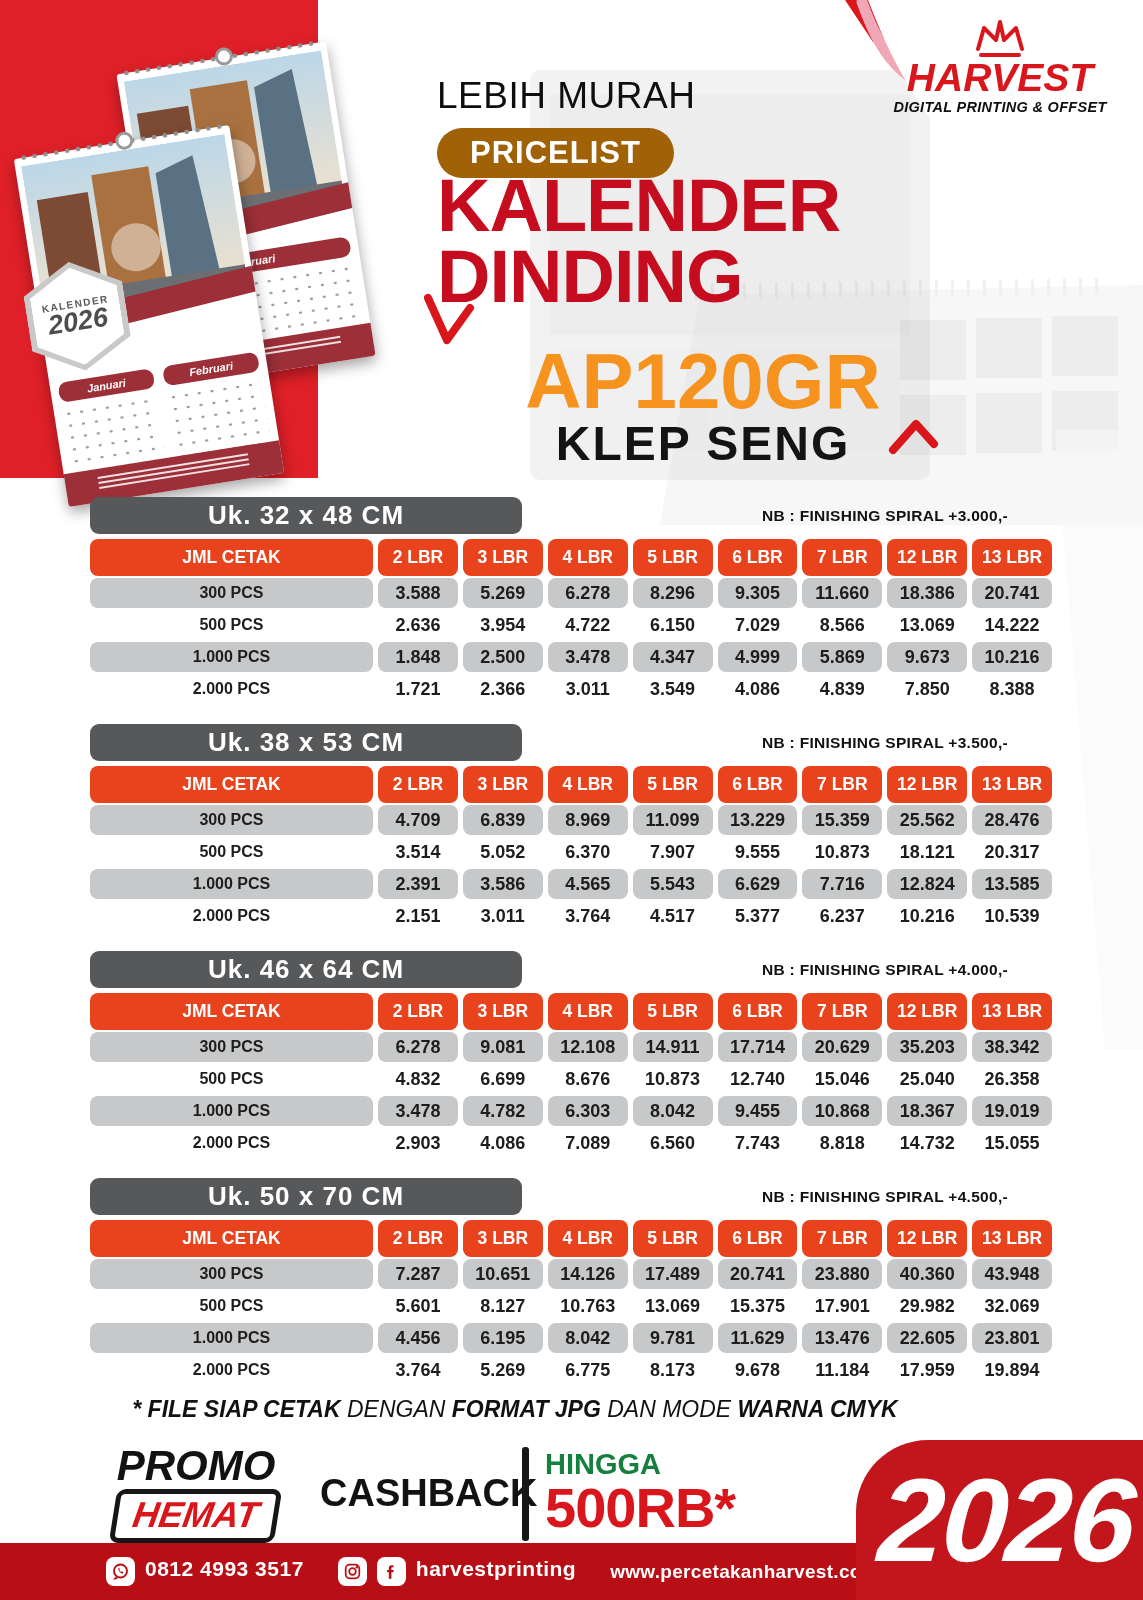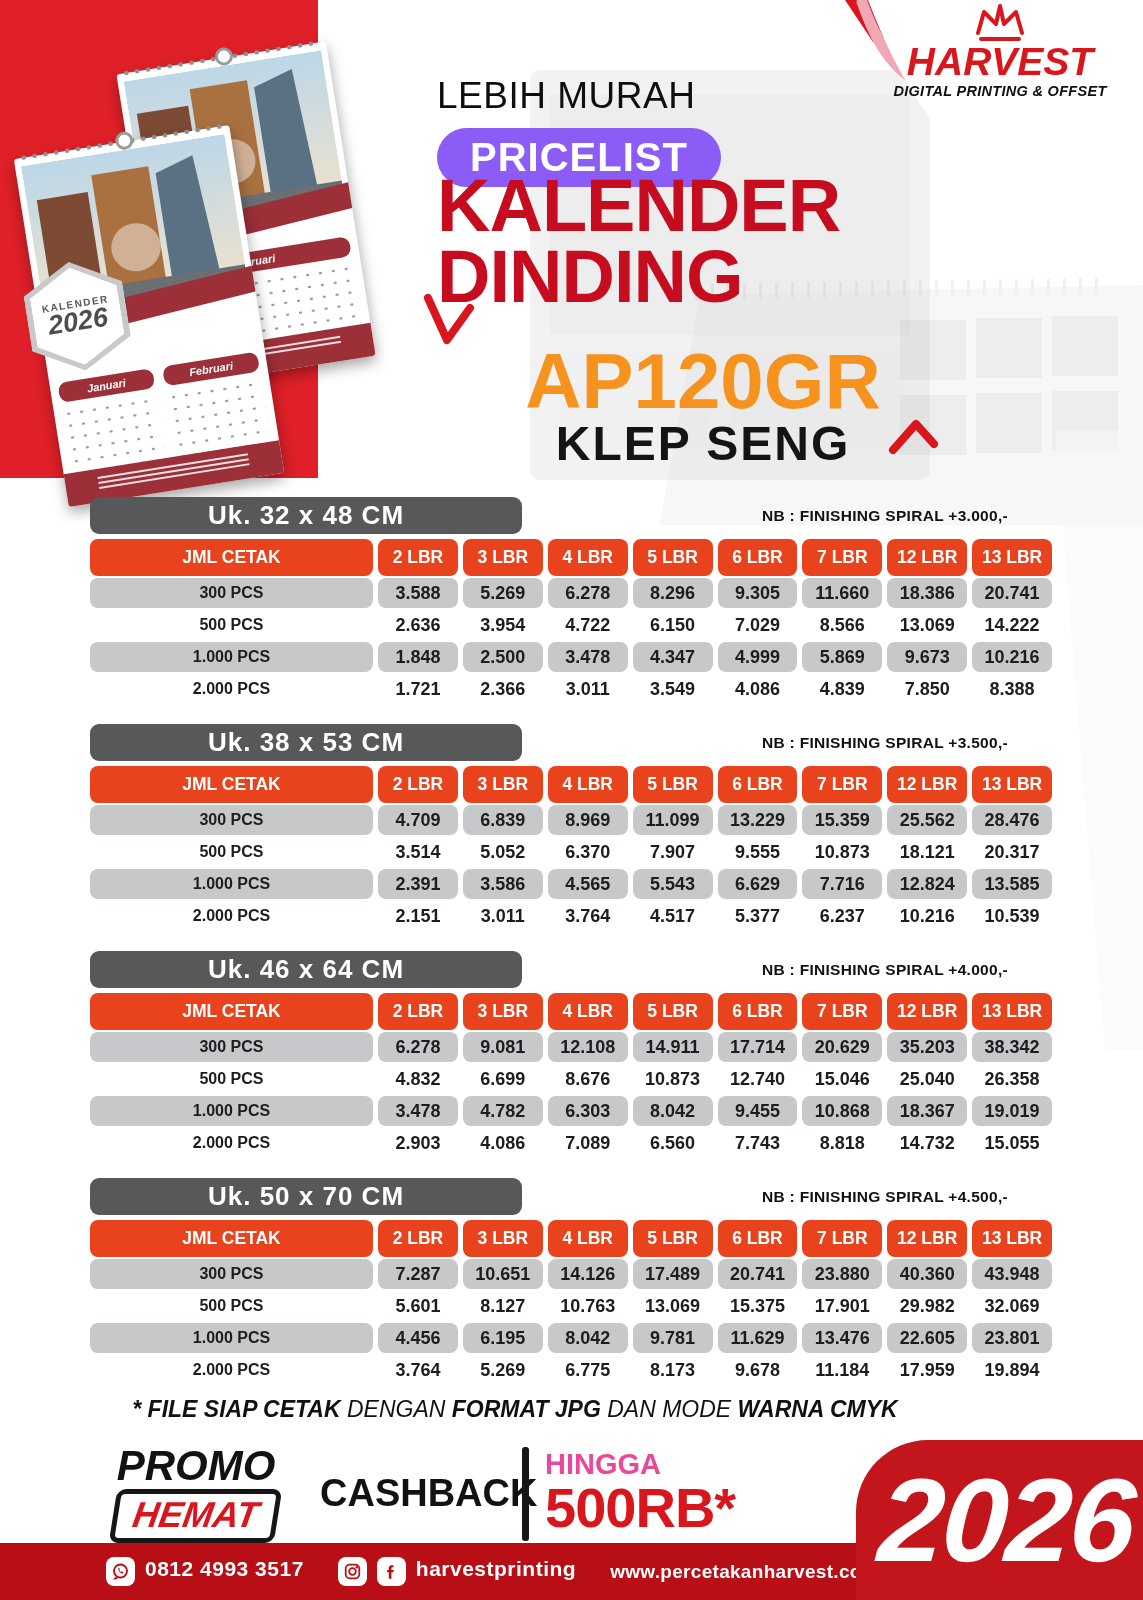--- a/index.html
+++ b/index.html
@@ -41,31 +41,31 @@
               border-radius:0 0 3px 3px;padding-top:5px;}
   .cal-footer i{display:block;width:70%;height:2px;background:rgba(255,255,255,.85);margin:3px auto 0;}
   .page-strip{position:absolute;width:9px;height:105px;border-radius:4px;}
   .tiny-hex{position:absolute;width:34px;height:38px;clip-path:polygon(50% 0,100% 25%,100% 75%,50% 100%,0 75%,0 25%);
             background:#d9d9d9;display:flex;align-items:center;justify-content:center;}
   .tiny-hex em{width:26px;height:30px;clip-path:polygon(50% 0,100% 25%,100% 75%,50% 100%,0 75%,0 25%);background:#fff;}
 
   
   .tagline{position:absolute;left:437px;top:34px;font-size:37px;font-weight:normal;line-height:1.17;
            letter-spacing:.5px;color:#0e0e0e;margin-top:40px;}
-  .pricelist-pill{position:absolute;left:437px;top:128px;background:#8b5cf6;color:#fff;border-radius:30px;
-           padding:7px 33px;font-size:40px;font-weight:bold;letter-spacing:1px;}
+  .pricelist-pill{position:absolute;left:437px;top:128px;background:#a16207;color:#fff;border-radius:30px;
+           padding:7px 33px;font-size:31px;font-weight:bold;letter-spacing:1px;}
   .big-title{position:absolute;left:437px;top:170px;font-size:74px;line-height:.96;font-weight:bold;
            color:#C60D1F;letter-spacing:-1px;}
   .paper-title{position:absolute;left:448px;top:336px;width:510px;text-align:center;font-size:78px;
            font-weight:bold;color:#F6921E;letter-spacing:0;}
   .klep-title{position:absolute;left:448px;top:416px;width:510px;text-align:center;font-size:48px;
            font-weight:bold;color:#141414;letter-spacing:2px;}
 
   
-  .logo-block{position:absolute;left:878px;top:2px;width:244px;display:flex;flex-direction:column;
+  .logo-block{position:absolute;left:878px;top:18px;width:244px;display:flex;flex-direction:column;
               align-items:center;z-index:3;}
   .logo-brand{font-size:39px;font-weight:bold;font-style:italic;color:#D8161C;letter-spacing:0;line-height:1;}
   .logo-sub{font-size:14.5px;font-weight:bold;font-style:italic;color:#101010;letter-spacing:.3px;margin-top:2px;}
 
   
   .tables{position:absolute;left:90px;top:497px;width:962px;z-index:2;}
   .ptable{margin-bottom:20px;}
   .size-row{display:flex;align-items:center;height:37px;margin-bottom:5px;}
   .size-bar{width:432px;height:37px;background:#57585A;border-radius:9px;color:#fff;text-align:center;
             line-height:37px;font-size:26px;font-weight:bold;letter-spacing:1px;}
@@ -86,21 +86,21 @@
   .footnote .seg-strong{font-weight:bold;}
   .footnote .seg-light{font-weight:normal;}
   .promo{position:absolute;left:98px;top:1438px;height:112px;display:flex;align-items:center;z-index:2;}
   .promo-col{display:flex;flex-direction:column;align-items:center;width:196px;}
   .promo-word{font-size:42px;font-weight:bold;font-style:italic;color:#121212;line-height:1;}
   .hemat-box{margin-top:2px;border:5px solid #161616;border-radius:9px;transform:skewX(-9deg);
              padding:0 15px 2px;font-size:36px;font-weight:bold;font-style:italic;color:#D8161C;background:#fff;}
   .get-block{margin-left:26px;width:190px;font-size:38px;font-weight:bold;line-height:1.05;color:#121212;}
   .vbar{width:7px;height:94px;background:#161616;border-radius:3px;margin:0 16px 0 12px;}
   .upto-block{display:flex;flex-direction:column;}
-  .upto{font-size:29px;font-weight:bold;color:#ec4899;line-height:1;}
+  .upto{font-size:29px;font-weight:bold;color:#15803d;line-height:1;}
   .amount{font-size:56px;font-weight:bold;color:#D8161C;line-height:1.05;letter-spacing:-1px;}
   .year-box{position:absolute;left:856px;top:1440px;right:0;bottom:0;background:#C2151C;
             border-top-left-radius:72px;display:flex;align-items:center;justify-content:center;z-index:3;}
   .year-box span{font-size:118px;font-weight:bold;font-style:italic;color:#fff;transform:skewX(-4deg);
             letter-spacing:-2px;padding-left:14px;}
   .footer-bar{position:absolute;left:0;right:0;bottom:0;height:57px;background:#B80F16;z-index:2;
             display:flex;align-items:center;color:#fff;padding-left:106px;box-sizing:border-box;}
   .fitem{display:flex;align-items:flex-start;gap:10px;margin-right:34px;font-size:21px;font-weight:bold;
          letter-spacing:.5px;}
   .sq-ic{width:29px;height:29px;background:#fff;border-radius:8px;display:flex;align-items:center;

